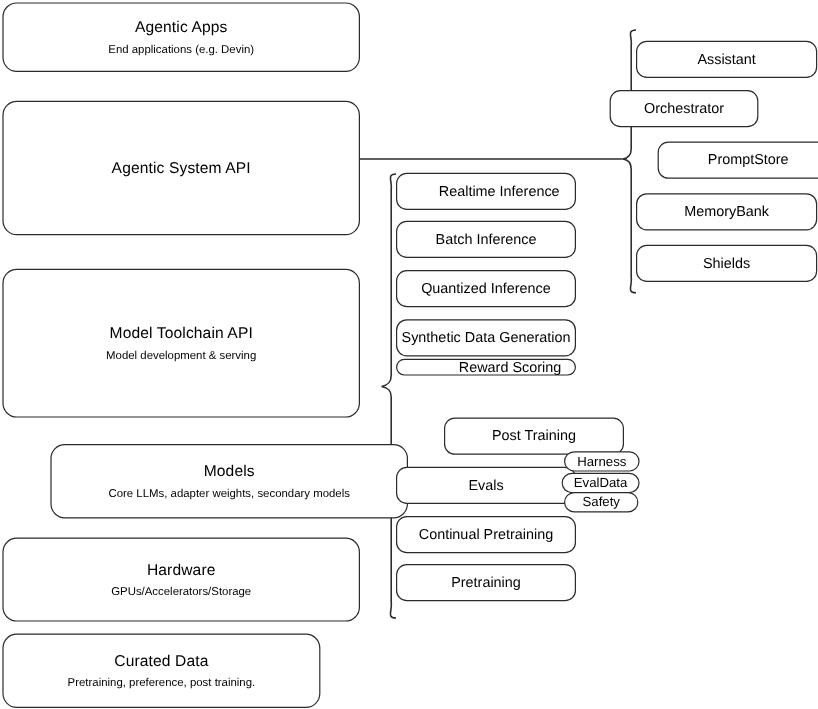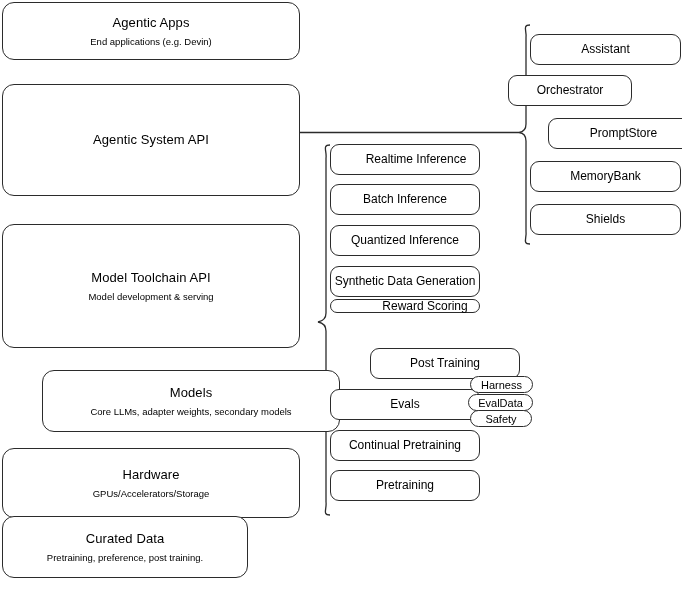--- a/index.html
+++ b/index.html
@@ -130,21 +130,21 @@
   <div class="node layer" style="left:2px; top:370px; width:298px; height:62px;margin-left:40px;">
     <div class="title">Models</div>
     <div class="sub">Core LLMs, adapter weights, secondary models</div>
   </div>
 
   <div class="node layer" style="left:2px; top:448px; width:298px; height:70px;">
     <div class="title">Hardware</div>
     <div class="sub">GPUs/Accelerators/Storage</div>
   </div>
 
-  <div class="node layer" style="left:2px; top:516px; width:246px; height:62px;text-align:center;">
+  <div class="node layer" style="left:2px; top:528px; width:265px; height:62px;text-align:center;">
     <div class="title">Curated Data</div>
     <div class="sub">Pretraining, preference, post training.</div>
   </div>
 
   <div class="node chip" style="left:330px; top:144px; width:150px; height:31px;padding-left:22px;">
     <div class="title">Realtime Inference</div>
   </div>
   <div class="node chip" style="left:330px; top:184px; width:150px; height:31px;">
     <div class="title">Batch Inference</div>
   </div>

